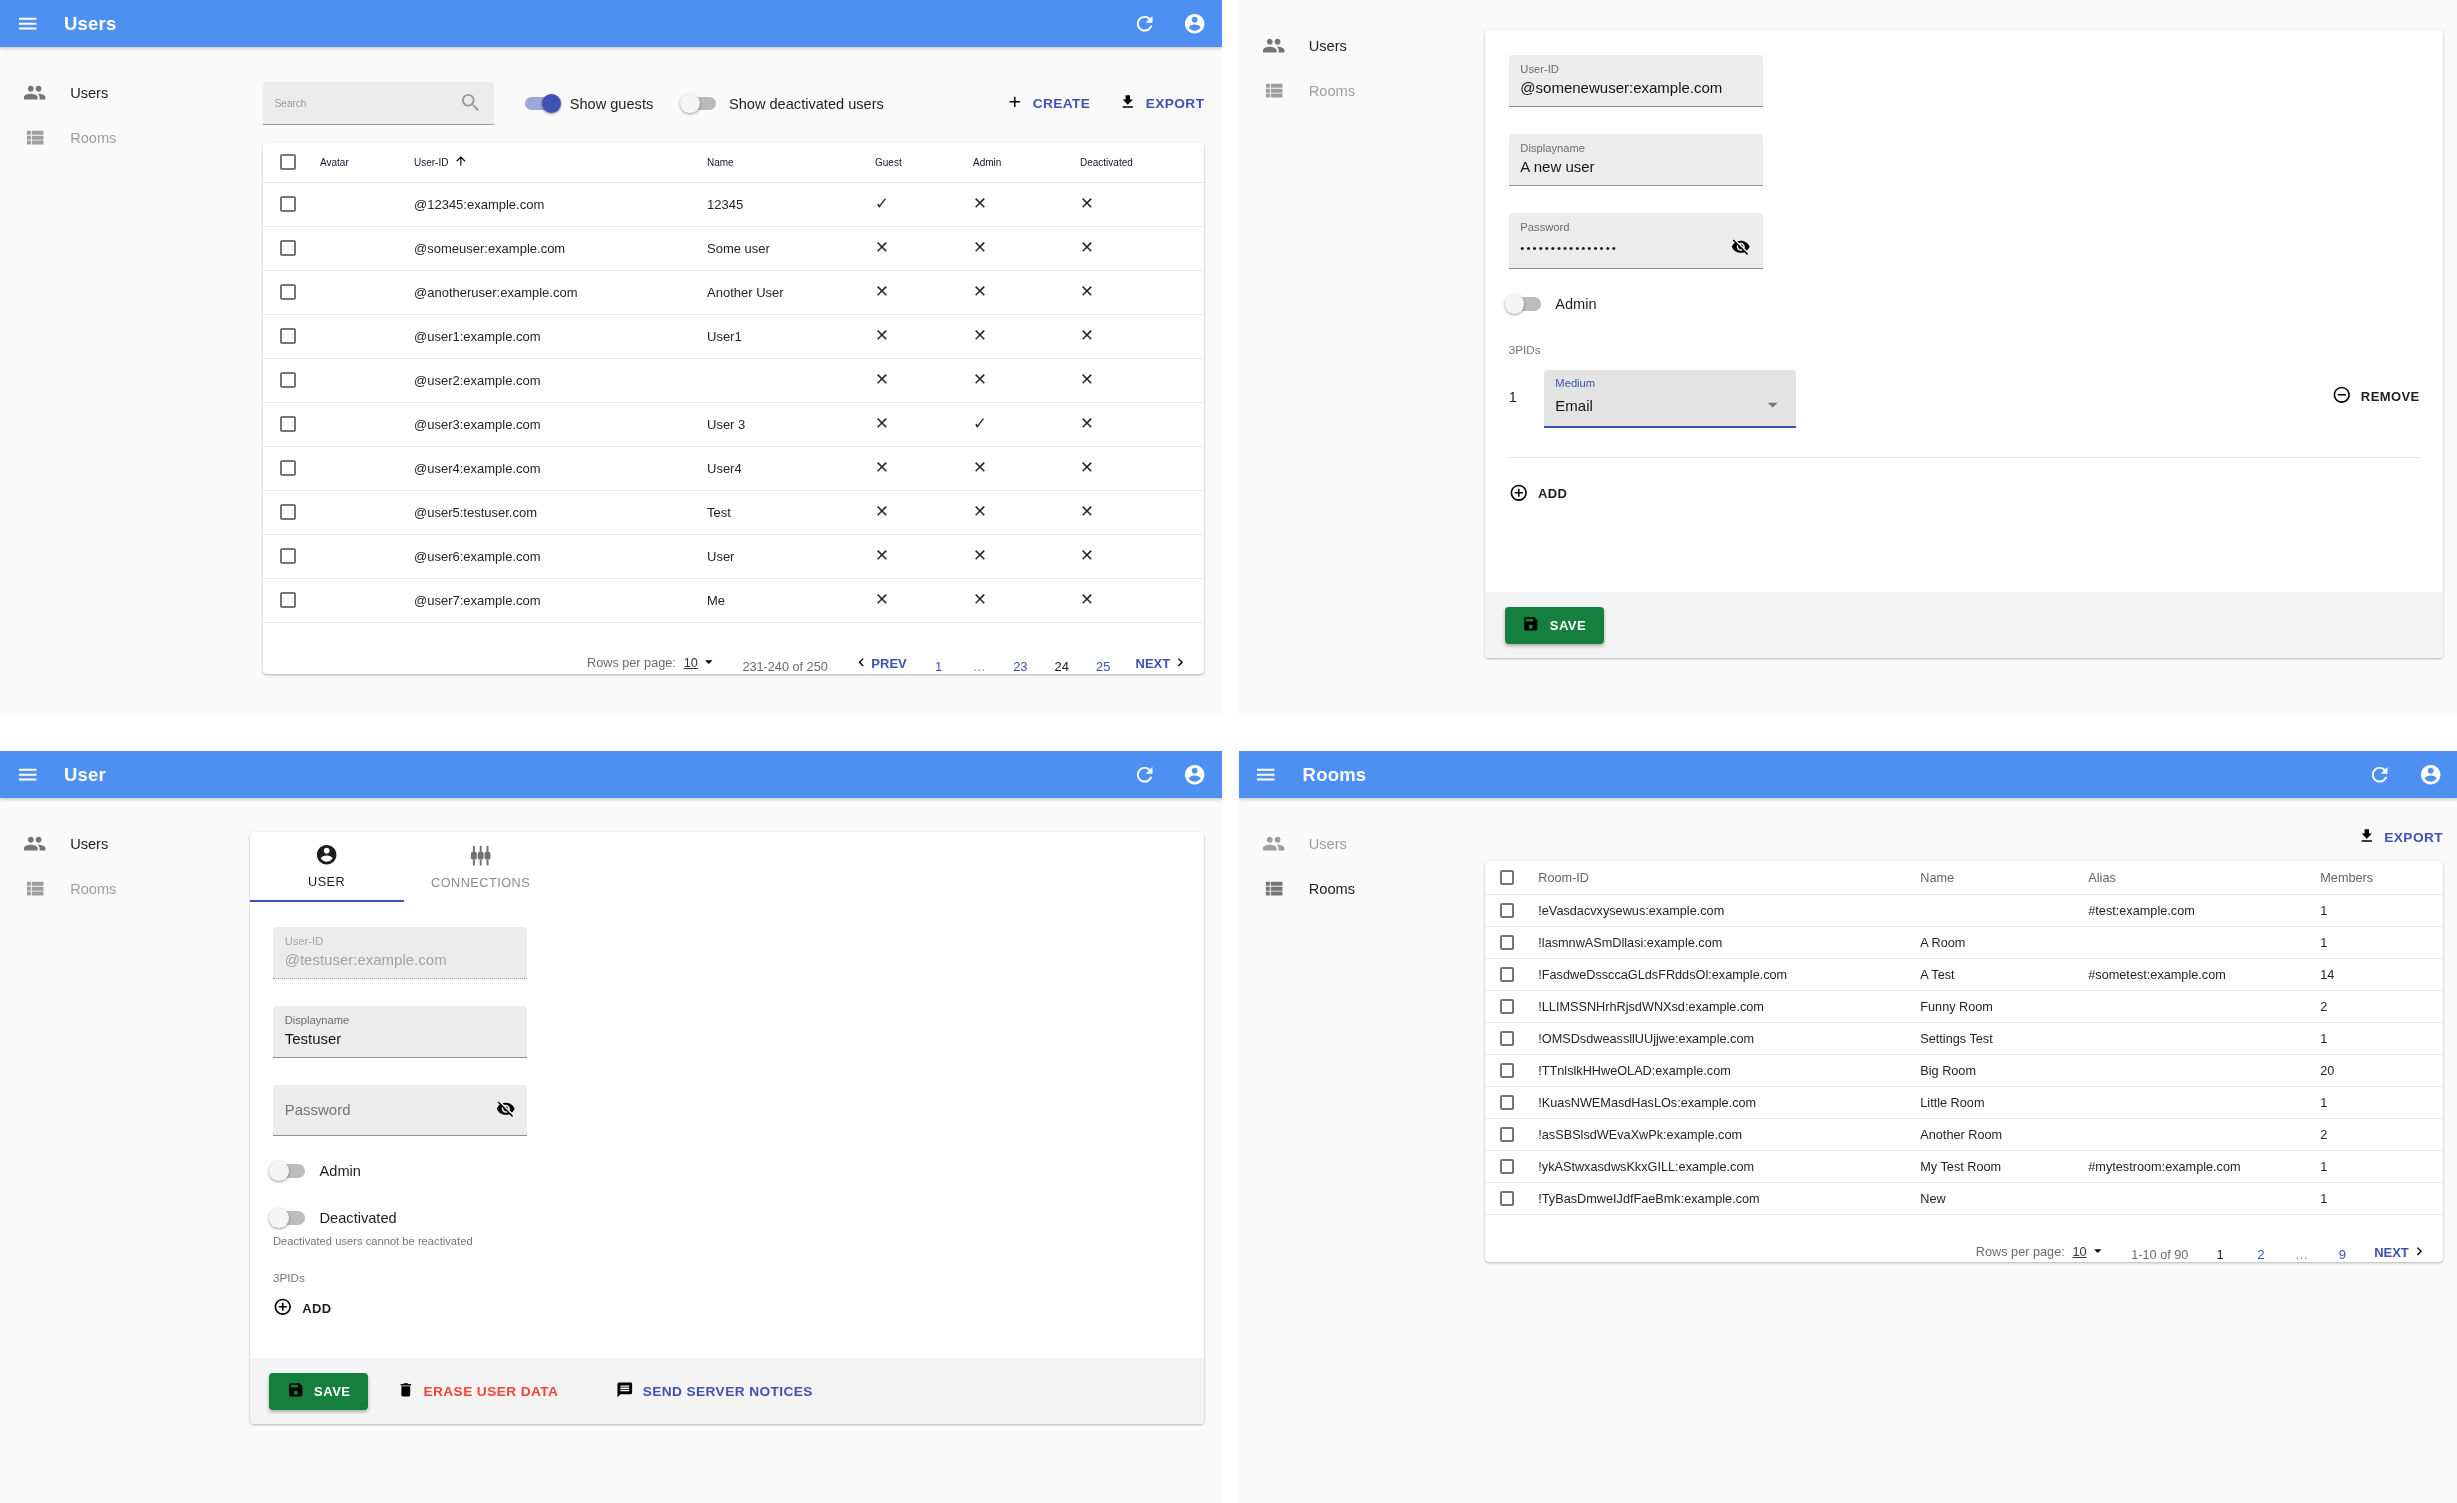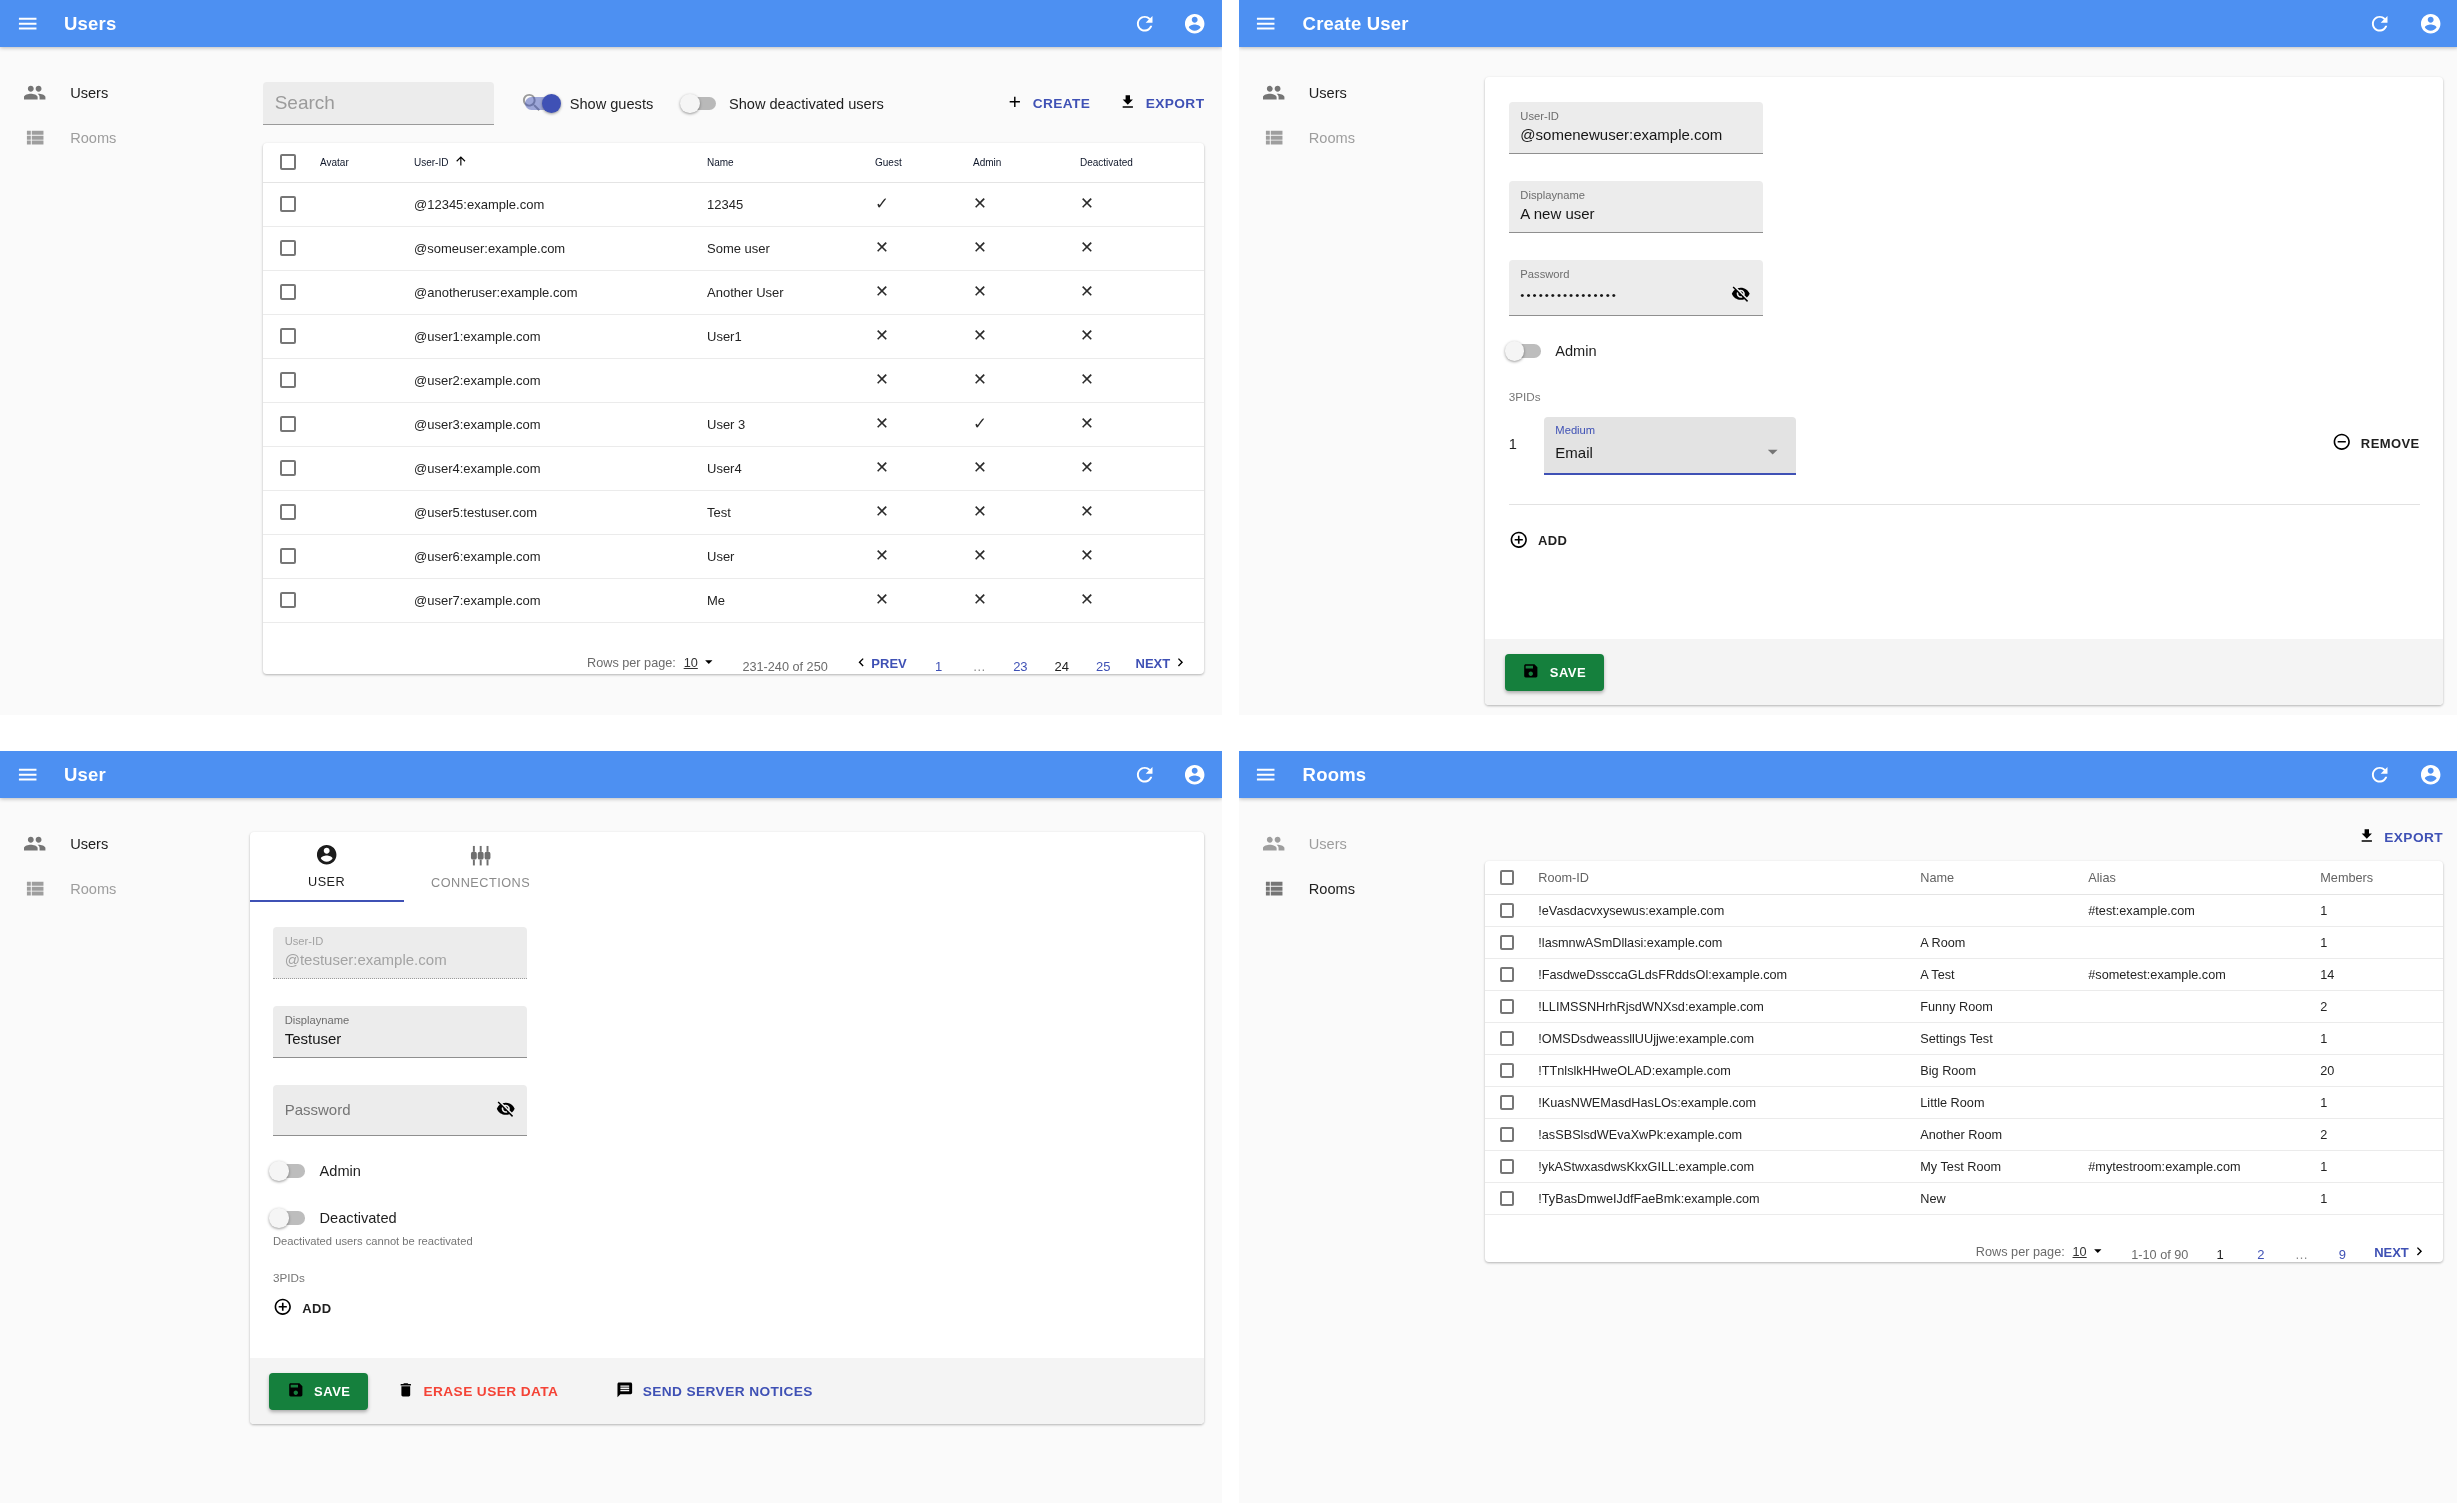--- a/index.html
+++ b/index.html
@@ -26,21 +26,21 @@
   .main { flex:1; min-width:0; }
 
   .card { background:#fff; border-radius:3.9px;
     box-shadow:0 1px 2.9px rgba(0,0,0,.18), 0 1px 2px rgba(0,0,0,.12); }
 
   
   .ul-main { padding:0 17.6px 0 29px; }
   .controls { margin-top:35px; display:flex; align-items:center; height:43px; }
   .searchbox { width:231px; height:43px; background:#ececec; border-bottom:1px solid #9a9a9a;
     border-radius:3.9px 3.9px 0 0; display:flex; align-items:center; padding:0 11.7px; color:#9b9b9b; }
-  .searchbox input { border:none; outline:none; background:transparent; flex:1; font-size:19px;
+  .searchbox input { border:none; outline:none; background:transparent; flex:1; font-size:10px;
     font-family:"Liberation Sans",sans-serif; color:#0369a1; }
   .searchbox input::placeholder { color:#9b9b9b; }
   .toggle-group { display:flex; align-items:center; gap:12.7px; margin-left:31px; font-size:14.6px; color:#1e1e1e; }
   .spacer { flex:1; }
   .txtbtn { display:flex; align-items:center; gap:8.8px; color:#3f51b5; font-weight:bold;
     font-size:13.7px; letter-spacing:0.4px; cursor:pointer; }
   .txtbtn + .txtbtn { margin-left:29px; }
   .txtbtn.red { color:#f44336; }
 
   .switch { position:relative; width:32px; height:13.7px; border-radius:6.8px; background:rgba(0,0,0,.26); flex:none; }
@@ -447,40 +447,20 @@
                     <use href="#i-chevr"></use>
                   </svg></span>
             </span>
           </div>
         </div>
       </div>
     </div>
   </div>
 
   <div class="panel">
-    <div class="appbar">
-      <span>
-          <svg class="ic" viewBox="0 0 24 24" width="23.4" height="23.4">
-            <use href="#i-menu"></use>
-          </svg>
-        </span>
-      <span class="title">Create User</span>
-      <span class="right">
-        <span>
-            <svg class="ic" viewBox="0 0 24 24" width="23.4" height="23.4">
-              <use href="#i-refresh"></use>
-            </svg>
-          </span>
-        <span>
-            <svg class="ic" viewBox="0 0 24 24" width="23.4" height="23.4">
-              <use href="#i-account"></use>
-            </svg>
-          </span>
-      </span>
-    </div>
     <div class="pbody">
       <div class="sidebar">
         <div class="snav active">
           <span>
               <svg class="ic" viewBox="0 0 24 24" width="23.4" height="23.4">
                 <use href="#i-people"></use>
               </svg>
             </span>
           <span>Users</span>
         </div>

